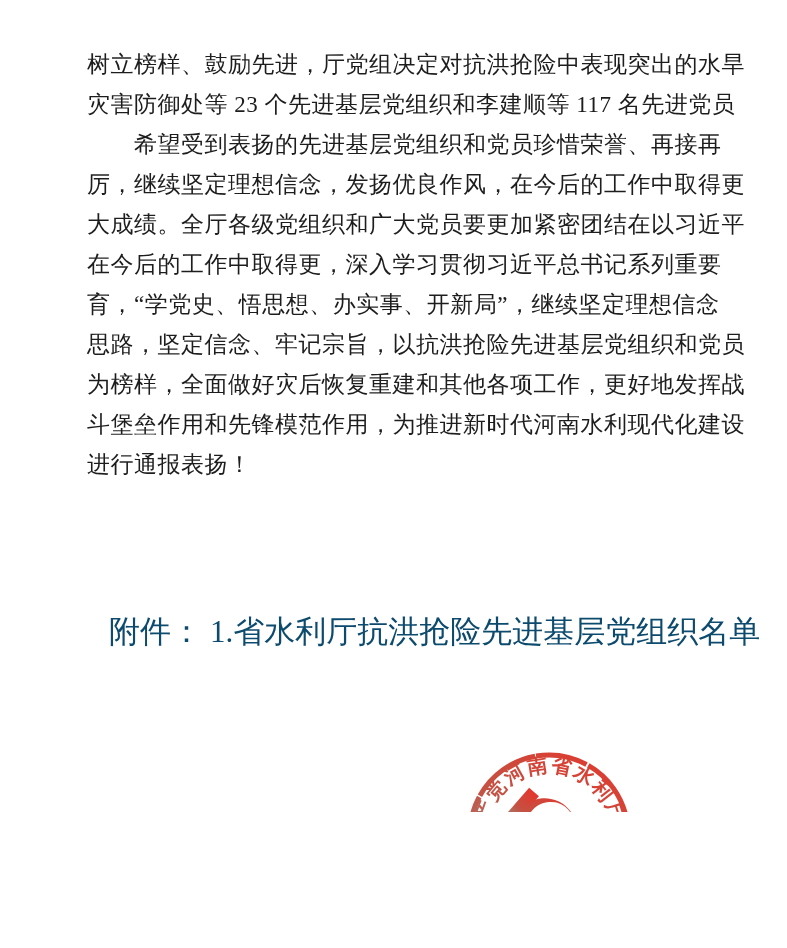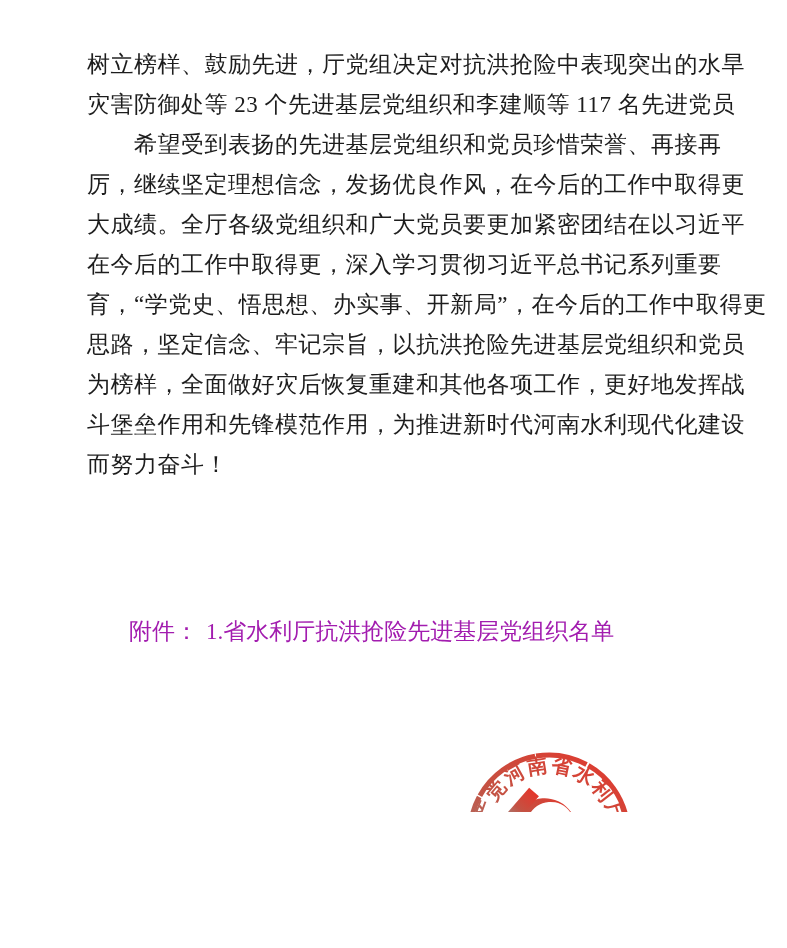--- a/index.html
+++ b/index.html
@@ -22,26 +22,26 @@
     height: 40px;
     line-height: 40px;
     font-size: 23px;
     letter-spacing: 0.5px;
     color: #1d1d1d;
     white-space: pre;
   }
   
   .attachments {
     position: absolute;
-    left: 129px;
+    left: 109px;
     top: 612px;
     display: flex;
     align-items: flex-start;
-    font-size: 23px;
-    color: #a21caf;
+    font-size: 31px;
+    color: #0c4a6e;
   }
   .att-label { line-height: 39px; white-space: pre; }
   .att-items { margin-left: 8px; }
   .att-item { line-height: 39px; white-space: pre; }
   
   .doc-date {
     position: absolute;
     left: 436px;
     top: 812px;
     font-size: 24px;
@@ -87,25 +87,25 @@
 
 <div class="page">
 
   <div class="body-text">
       <div class="body-line">树立榜样、鼓励先进，厅党组决定对抗洪抢险中表现突出的水旱</div>
       <div class="body-line">灾害防御处等 23 个先进基层党组织和李建顺等 117 名先进党员</div>
       <div class="body-line">　　希望受到表扬的先进基层党组织和党员珍惜荣誉、再接再</div>
       <div class="body-line">厉，继续坚定理想信念，发扬优良作风，在今后的工作中取得更</div>
       <div class="body-line">大成绩。全厅各级党组织和广大党员要更加紧密团结在以习近平</div>
       <div class="body-line">在今后的工作中取得更，深入学习贯彻习近平总书记系列重要</div>
-      <div class="body-line">育，“学党史、悟思想、办实事、开新局”，在今后的工作中取得更</div>
+      <div class="body-line">育，“学党史、悟思想、办实事、开新局”，继续坚定理想信念</div>
       <div class="body-line">思路，坚定信念、牢记宗旨，以抗洪抢险先进基层党组织和党员</div>
       <div class="body-line">为榜样，全面做好灾后恢复重建和其他各项工作，更好地发挥战</div>
       <div class="body-line">斗堡垒作用和先锋模范作用，为推进新时代河南水利现代化建设</div>
-      <div class="body-line">而努力奋斗！</div>
+      <div class="body-line">进行通报表扬！</div>
     </div>
 
   <div class="attachments">
     <span class="att-label">附件：</span>
     <div class="att-items">
         <div class="att-item">1.省水利厅抗洪抢险先进基层党组织名单</div>
       </div>
   </div>
 
   <div class="doc-date">2021 年 8 月 9 日</div>

